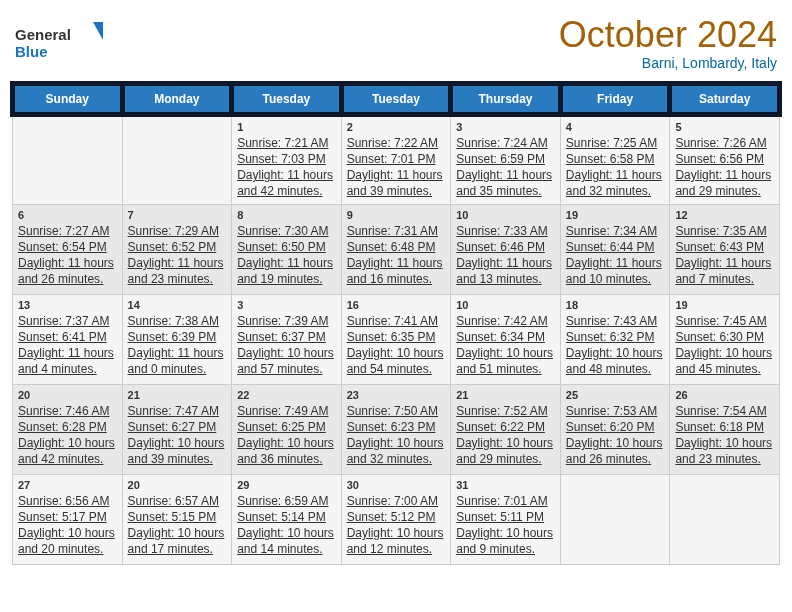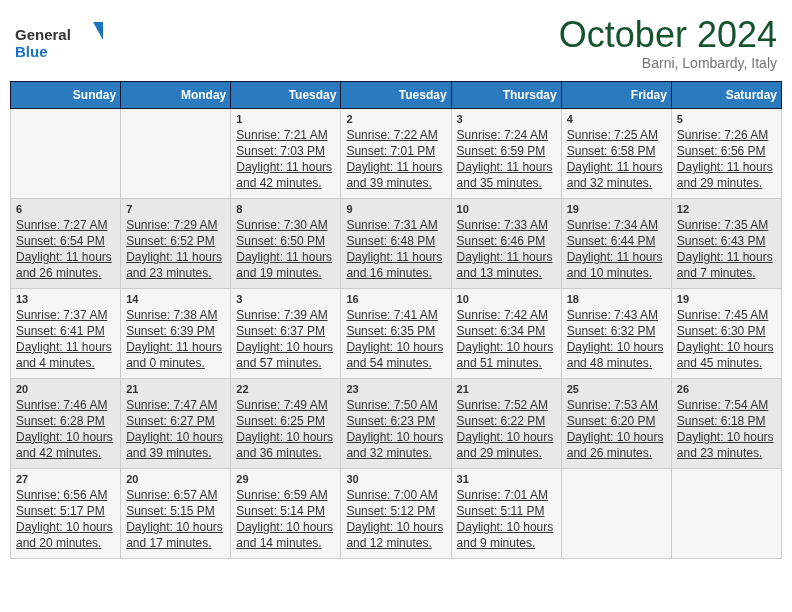--- a/index.html
+++ b/index.html
@@ -21,40 +21,40 @@
       display: flex;
       align-items: center;
       gap: 4px;
     }
     .title-area {
       text-align: right;
     }
     .month-title {
       font-size: 36px;
       font-weight: 300;
-      color: #14532d;
+      color: #a16207;
       line-height: 1.1;
     }
     .location {
       font-size: 14px;
-      color: #737373;
+      color: #0369a1;
     }
     table {
       width: 100%;
       border-collapse: collapse;
       table-layout: fixed;
     }
     thead tr th {
       background-color: #2a7abf;
       color: #fff;
       font-size: 12px;
       font-weight: bold;
       padding: 6px 4px;
-      text-align: right;
-      border: 1px solid #0f172a;
+      text-align: center;
+      border: 5px solid #0f172a;
     }
     tbody tr td {
       border: 1px solid #ccc;
       vertical-align: top;
       padding: 4px 5px;
       font-size: 10px;
       color: #333;
       min-height: 80px;
       height: 90px;
     }

